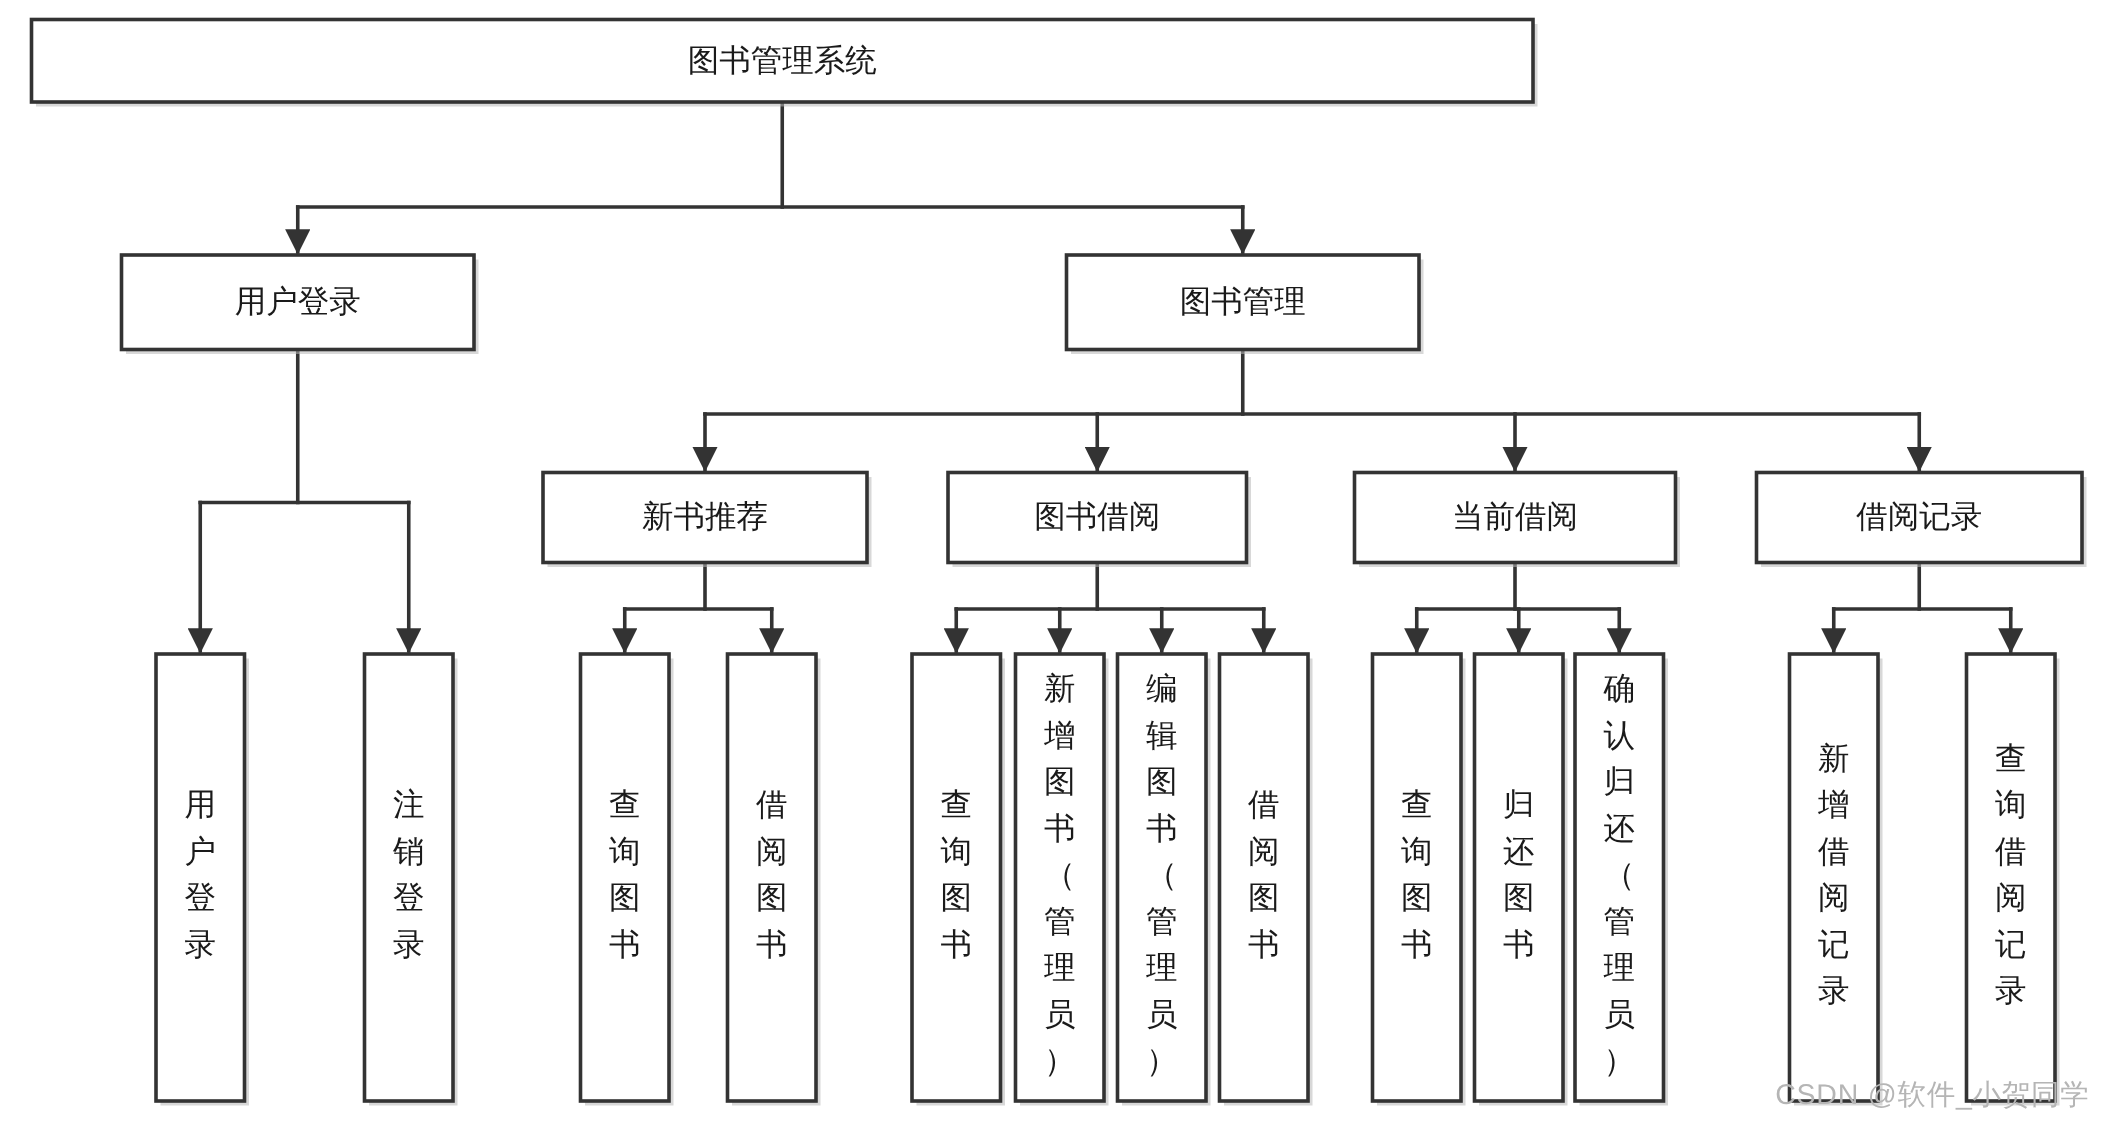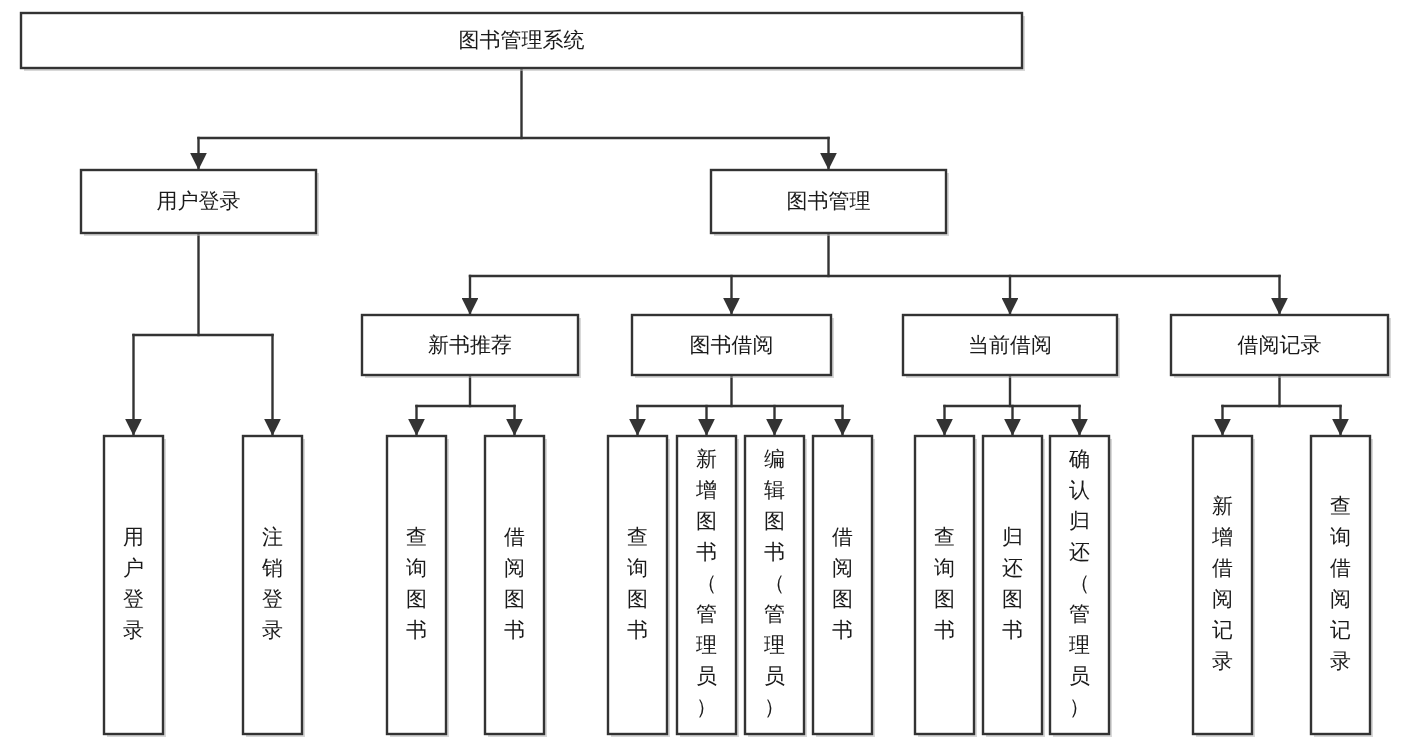--- a/index.html
+++ b/index.html
@@ -209,13 +209,14 @@
           <rect x="1193" y="436" width="59" height="298" class="node-rect"></rect>
           <text x="1222.5" class="node-label-v"><tspan x="1222.5" y="512.5">新</tspan><tspan x="1222.5" y="543.5">增</tspan><tspan x="1222.5" y="574.5">借</tspan><tspan x="1222.5" y="605.5">阅</tspan><tspan x="1222.5" y="636.5">记</tspan><tspan x="1222.5" y="667.5">录</tspan></text>
         </g>
         <g>
           <rect x="1314" y="439" width="59" height="298" class="node-shadow"></rect>
           <rect x="1311" y="436" width="59" height="298" class="node-rect"></rect>
           <text x="1340.5" class="node-label-v"><tspan x="1340.5" y="512.5">查</tspan><tspan x="1340.5" y="543.5">询</tspan><tspan x="1340.5" y="574.5">借</tspan><tspan x="1340.5" y="605.5">阅</tspan><tspan x="1340.5" y="636.5">记</tspan><tspan x="1340.5" y="667.5">录</tspan></text>
         </g>
       </g>
   </svg>
+  <div class="watermark">CSDN @软件_小贺同学</div>
 </div>
 
 </body></html>

